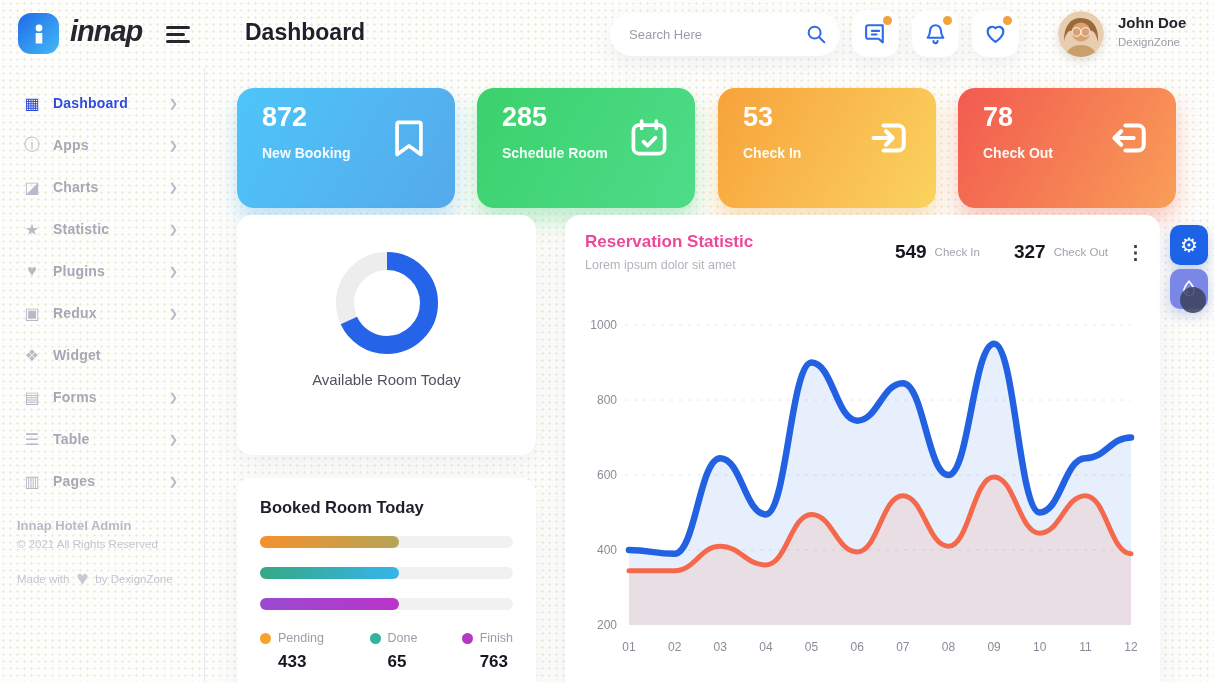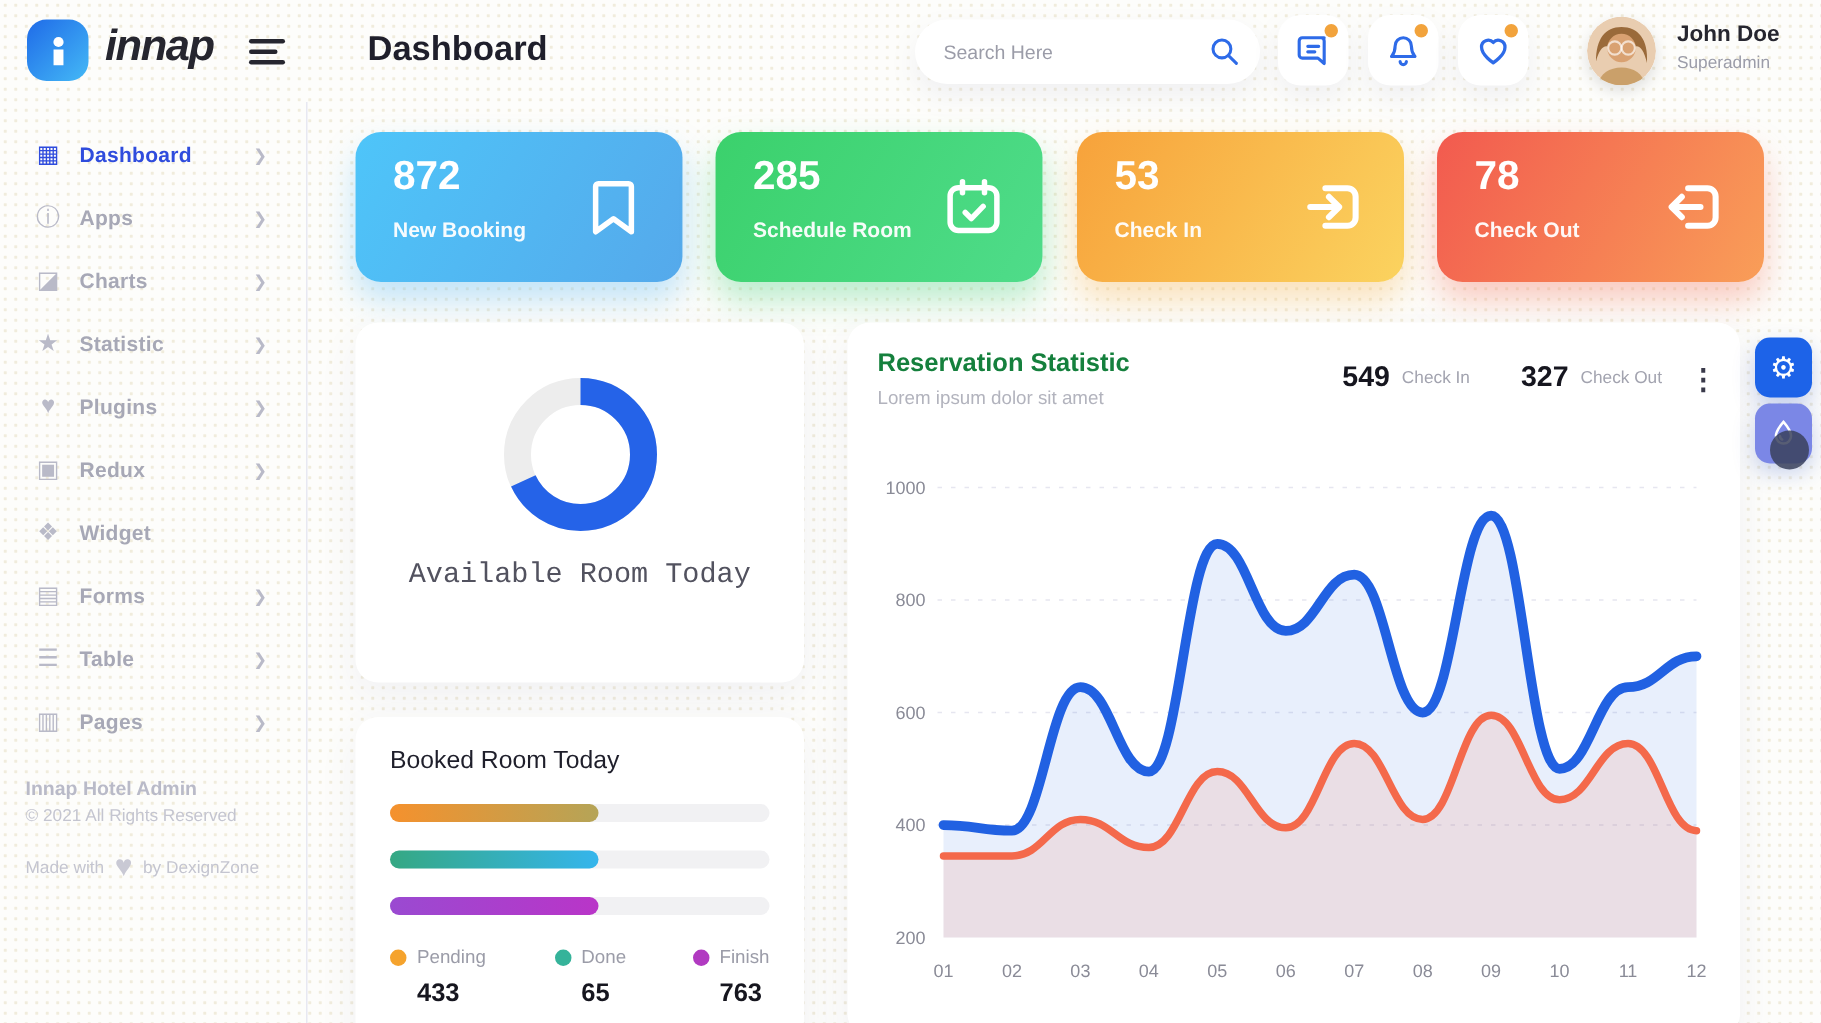--- a/index.html
+++ b/index.html
@@ -43,47 +43,47 @@
   .side-item .chev::after { content:"❯"; }
   .side-item.active .s-label, .side-item.active .s-icon { color:#2f4cdd; }
   .side-items { padding-top:14px; }
   .side-footer { position:absolute; left:17px; top:450px; width:180px; }
   .sf-title { font-size:13px; font-weight:800; color:#b9bac8; }
   .sf-copy { font-size:11.5px; color:#c4c5d0; margin-top:5px; }
   .sf-made { margin-top:17px; font-size:11.5px; color:#c4c5d0; display:flex; align-items:center; gap:7px; }
   .sf-made .heart { font-size:20px; color:#c9c9d4; }
 
   
-  .stat-card { position:absolute; top:88px; width:218px; height:100px; border-radius:17px; color:#fff; }
+  .stat-card { position:absolute; top:88px; width:218px; height:120px; border-radius:17px; color:#fff; }
   .stat-card .v { position:absolute; left:25px; top:14px; font-size:27px; font-weight:800; }
   .stat-card .l { position:absolute; left:25px; top:57px; font-size:14px; font-weight:600; opacity:.95; }
   .stat-card .ic { position:absolute; right:24px; top:28px; width:44px; height:44px; }
 
   
   .card { position:absolute; background:#fff; border-radius:15px; box-shadow:0 10px 26px rgba(90,90,140,.07); }
   #card-available { left:237px; top:215px; width:299px; height:240px; text-align:center; }
   #donut { margin-top:32px; }
   .avail-val { font-size:31px; font-weight:800; color:#16161f; margin-top:7px; }
-  .avail-lab { font-size:19px; color:#52525f; margin-top:8px;font-family:Liberation Mono, monospace; }
+  .avail-lab { font-size:15px; color:#52525f; margin-top:8px; }
 
   #card-booked { left:237px; top:478px; width:299px; height:217px; padding:20px 23px; }
-  .bk-title { font-size:16.5px; font-weight:400; color:#1f1f2b; }
+  .bk-title { font-size:16.5px; font-weight:700; color:#1f1f2b; }
   .bar-row { margin-top:19px; height:12px; border-radius:6px; background:#f1f1f3; width:253px; position:relative; }
   .bar-fill { position:absolute; left:0; top:0; bottom:0; border-radius:6px; }
   .bk-legend { display:flex; margin-top:21px; }
   .leg-col { display:flex; flex-direction:column; }
   .leg-top { display:flex; align-items:center; gap:7px; }
   .leg-dot { width:11px; height:11px; border-radius:50%; }
   .leg-lab { font-size:12.5px; color:#9b9ca8; }
   .leg-val { font-size:17px; font-weight:800; color:#16161f; margin-top:7px; padding-left:18px; }
   .leg-col:nth-child(1){ width:113px; } .leg-col:nth-child(2){ width:95px; }
 
   
   #card-chart { left:565px; top:215px; width:595px; height:476px; }
-  .ch-title { position:absolute; left:20px; top:17px; font-size:17px; font-weight:800; color:#15803d; }
+  .ch-title { position:absolute; left:20px; top:17px; font-size:17px; font-weight:800; color:#ec4899; }
   .ch-sub { position:absolute; left:20px; top:43px; font-size:12.5px; color:#b2b3bd; }
   .ch-stats { position:absolute; right:52px; top:26px; display:flex; gap:34px; }
   .ch-stat { display:flex; align-items:center; gap:8px; }
   .ch-stat .n { font-size:19px; font-weight:800; color:#16161f; }
   .ch-stat .t { font-size:11.5px; color:#a2a3af; }
   .kebab { position:absolute; right:16px; top:26px; width:18px; height:26px; cursor:pointer; text-align:center; }
   .kebab::after { content:"⋮"; font-size:19px; font-weight:700; color:#3a3a4a; }
   #res-chart { position:absolute; left:20px; top:88px; }
   .tick { font-size:12px; fill:#8a8b97; }
 
@@ -146,21 +146,21 @@
     <svg width="46" height="46" viewBox="0 0 46 46">
       <circle cx="23" cy="23" r="23" fill="#e9cdb0"></circle>
       <path d="M6 30c0-15 6-23 17-23s18 8 17 24c-2-9-5-12-8-11-3 2-14 2-18 0-3-1-6 2-8 10Z" fill="#9a6a3a"></path>
       <circle cx="23" cy="21" r="9.5" fill="#d9a171"></circle>
       <path d="M7 46c1.5-8 8-12 16-12s14.5 4 16 12Z" fill="#caa06a"></path>
       <circle cx="18.5" cy="21" r="4.4" fill="none" stroke="#ffffff" stroke-opacity=".65" stroke-width="1.4"></circle>
       <circle cx="27.5" cy="21" r="4.4" fill="none" stroke="#ffffff" stroke-opacity=".65" stroke-width="1.4"></circle>
     </svg>
   </div>
   <div class="u-name">John Doe</div>
-  <div class="u-role">Superadmin</div>
+  <div class="u-role">DexignZone</div>
 </div>
 
 <div class="sidebar">
   <div class="side-items" id="side-items">
       <div class="side-item active">
         <span class="s-icon">▦</span>
         <span class="s-label">Dashboard</span>
         <span class="chev"></span>
       </div>
       <div class="side-item">

